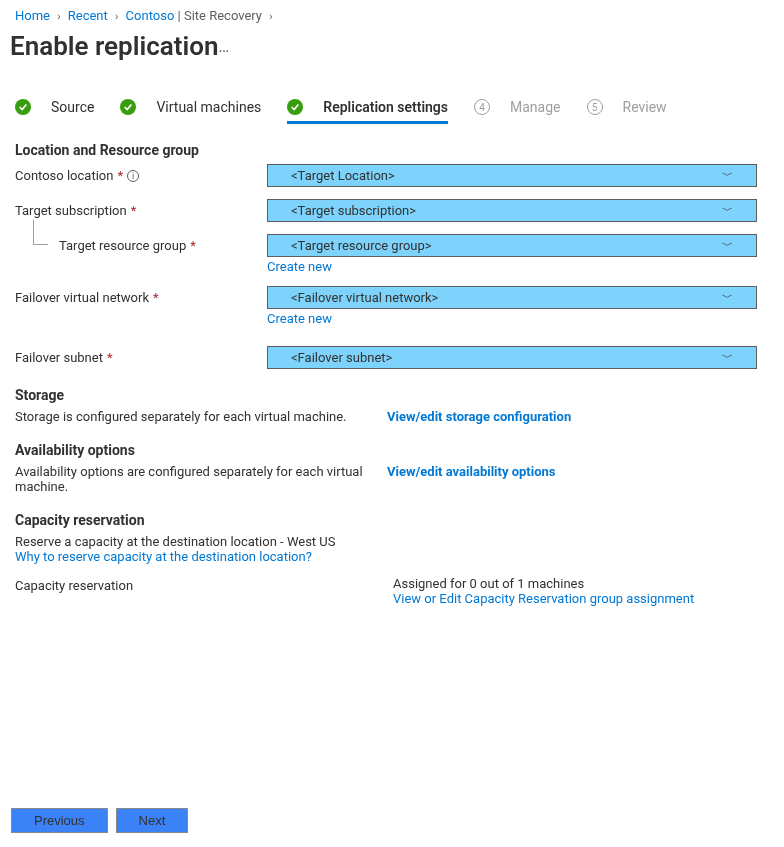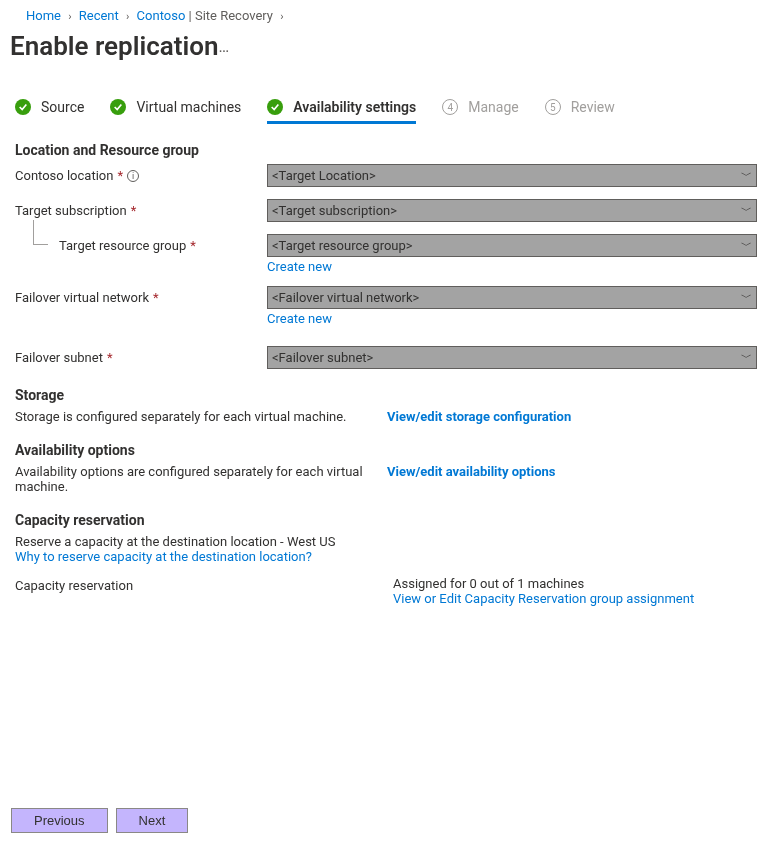--- a/index.html
+++ b/index.html
@@ -7,21 +7,21 @@
     font-family: "Segoe UI", -apple-system, BlinkMacSystemFont, Roboto, sans-serif;
     font-size: 13px;
     color: #323130;
     background: #fff;
     width: 784px;
     height: 847px;
     position: relative;
     padding: 0;
   }
   .breadcrumb {
-    padding: 8px 26px 4px;
+    padding: 8px 15px 4px;
     font-size: 13px;
     color: #605e5c;
   }
   .breadcrumb a { color: #0078d4; text-decoration: none; cursor: pointer; }
   .breadcrumb .sep { color: #605e5c; margin: 0 4px; font-size: 11px; }
   .breadcrumb .plain { color: #605e5c; }
   .page-title-row {
     padding: 4px 10px 8px;
     display: flex;
     align-items: flex-start;
@@ -35,21 +35,21 @@
   .tabs {
     display: flex;
     align-items: flex-end;
     gap: 26px;
     padding: 30px 15px 0;
     border-bottom: none;
   }
   .tab {
     display: flex;
     align-items: flex-start;
-    gap: 10px;
+    gap: 20px;
     padding-bottom: 6px;
     cursor: pointer;
     font-size: 14px;
     color: #323130;
     border-bottom: 3px solid transparent;
   }
   .tab.active { border-bottom: 3px solid #0078d4; font-weight:600;}
   .tab.disabled { color: #a19f9d; cursor: default; }
   .step-check {
     width: 16px; height:16px; border-radius:50%;
@@ -73,36 +73,36 @@
   }
   .req { color:#a4262c; }
   .info-icon {
     width:12px;height:12px;border:1px solid #605e5c;border-radius:50%;
     display:inline-flex;align-items:center;justify-content:center;
     font-size:9px;color:#605e5c;cursor:pointer;
   }
   .field-col { flex:1; }
   .select {
     display:flex; align-items:center; justify-content:space-between;
-    border:1px solid #605e5c; padding:3px 4px; font-size:13px;
-    cursor:pointer; background:#a3a3a3; width:490px;
+    border:1px solid #605e5c; padding:3px 23px; font-size:13px;
+    cursor:pointer; background:#7dd3fc; width:490px;
   }
   .select .chev { font-size:11px; color:#323130; }
   .link { color:#0078d4; text-decoration:none; cursor:pointer; font-size:13px;}
   .sublink { display:inline-block; margin-top:2px; margin-bottom:8px;}
   .desc { font-size:13px; color:#323130; }
   .two-col { display:flex; gap:12px; align-items:flex-start; }
   .two-col .left { width:360px; }
   .two-col .right { flex:1;font-weight:bold; }
   .footer {
     position:absolute; bottom:14px; left:11px;
     display:flex; gap:8px;
   }
   .btn {
-    border:1px solid #8a8886; background:#c4b5fd; color:#323130;
+    border:1px solid #8a8886; background:#3b82f6; color:#323130;
     padding:4px 22px; font-size:13px; cursor:pointer;
   }
   .gap { height:8px; }
   .smallgap{height:4px;}
   .label-plain { width:378px; padding-top:2px; font-size:13px;}
   .cap-row{display:flex;align-items:flex-start;}
 </style>
 </head>
 <body>
 
@@ -137,21 +137,21 @@
         </svg>
       </span>
     <span>Virtual machines</span>
   </div>
   <div class="tab active">
     <span class="step-check">
         <svg viewBox="0 0 12 12">
           <path d="M2 6 L5 9 L10 3" stroke="#fff" stroke-width="2" fill="none"></path>
         </svg>
       </span>
-    <span>Availability settings</span>
+    <span>Replication settings</span>
   </div>
   <div class="tab disabled">
     <span class="step-num">4</span>
     <span>Manage</span>
   </div>
   <div class="tab disabled">
     <span class="step-num">5</span>
     <span>Review</span>
   </div>
 </div>

